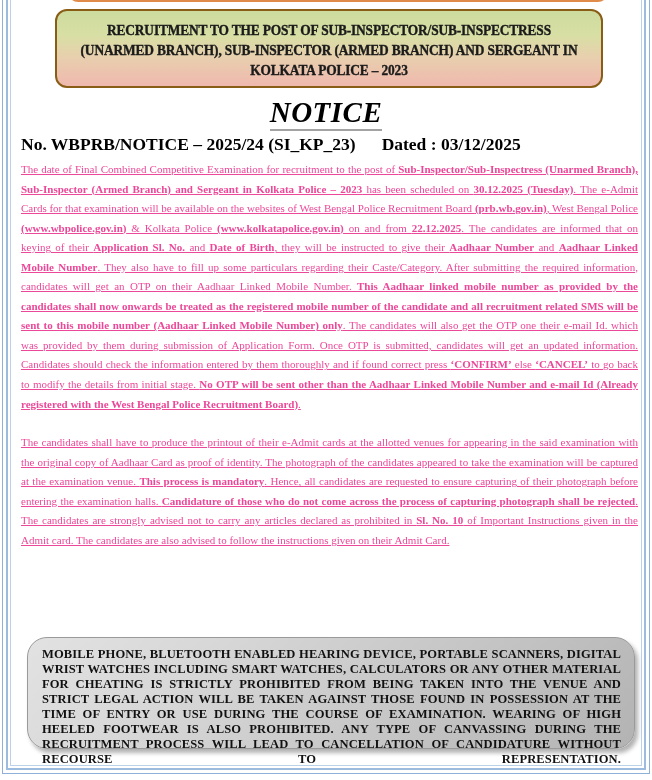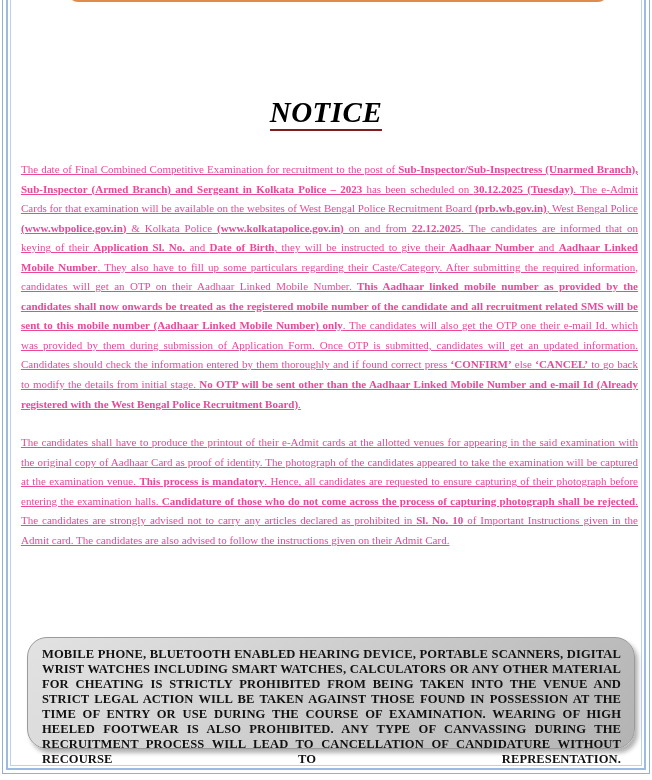--- a/index.html
+++ b/index.html
@@ -100,21 +100,21 @@
     top: 96px;
     width: 624px;
     text-align: center;
     font-size: 29px;
     font-style: italic;
     font-weight: bold;
     color: #000;
     letter-spacing: 0.5px;
   }
   .notice-heading span {
-    border-bottom: 2px solid #7f1d1d;
+    border-bottom: 2px solid #a3a3a3;
     padding-bottom: 1px;
   }
 
   
   .ref-line {
     position: absolute;
     left: 7px;
     top: 134px;
     width: 616px;
     font-size: 17.5px;
@@ -184,25 +184,31 @@
 <div class="page">
 
   <div class="page-border-outer"></div>
   <div class="page-border-inner"></div>
   <div class="page-border-inner2"></div>
 
   <div class="content">
 
     <div class="prev-box-sliver"></div>
 
+    <div class="header-banner">
+      <div class="header-title">RECRUITMENT TO THE POST OF SUB-INSPECTOR/SUB-INSPECTRESS (UNARMED BRANCH), SUB-INSPECTOR (ARMED BRANCH) AND SERGEANT IN KOLKATA POLICE – 2023</div>
+    </div>
 
     <div class="notice-heading">
       <span>NOTICE</span>
     </div>
 
+    <div class="ref-line">
+      <span>No. WBPRB/NOTICE – 2025/24 (SI_KP_23)</span><span class="ref-dated">Dated : 03/12/2025</span>
+    </div>
 
     <div class="body-text">
 
       <p><span>The date of Final Combined Competitive Examination for recruitment to the post of </span><b>Sub-Inspector/Sub-Inspectress (Unarmed Branch), Sub-Inspector (Armed Branch) and Sergeant in Kolkata Police – 2023</b><span> has been scheduled on </span><b>30.12.2025 (Tuesday)</b><span>. The e-Admit Cards for that examination will be available on the websites of West Bengal Police Recruitment Board </span><span class="u-link">(prb.wb.gov.in)</span><span>, West Bengal Police </span><span class="u-link">(www.wbpolice.gov.in)</span><span> &amp; Kolkata Police </span><span class="u-link">(www.kolkatapolice.gov.in)</span><span> on and from </span><b>22.12.2025</b><span>. The candidates are informed that on keying of their </span><b>Application Sl. No.</b><span> and </span><b>Date of Birth</b><span>, they will be instructed to give their </span><b>Aadhaar Number</b><span> and </span><b>Aadhaar Linked Mobile Number</b><span>. They also have to fill up some particulars regarding their Caste/Category. After submitting the required information, candidates will get an OTP on their Aadhaar Linked Mobile Number. </span><b>This Aadhaar linked mobile number as provided by the candidates shall now onwards be treated as the registered mobile number of the candidate and all recruitment related SMS will be sent to this mobile number (Aadhaar Linked Mobile Number) only</b><span>. The candidates will also get the OTP one their e-mail Id. which was provided by them during submission of Application Form. Once OTP is submitted, candidates will get an updated information. Candidates should check the information entered by them thoroughly and if found correct press </span><b>‘CONFIRM’</b><span> else </span><b>‘CANCEL’</b><span> to go back to modify the details from initial stage. </span><b>No OTP will be sent other than the Aadhaar Linked Mobile Number and e-mail Id (Already registered with the West Bengal Police Recruitment Board)</b><span>.</span></p>
 
       <p><span>The candidates shall have to produce the printout of their e-Admit cards at the allotted venues for appearing in the said examination with the original copy of Aadhaar Card as proof of identity. The photograph of the candidates appeared to take the examination will be captured at the examination venue. </span><b>This process is mandatory</b><span>. Hence, all candidates are requested to ensure capturing of their photograph before entering the examination halls. </span><b>Candidature of those who do not come across the process of capturing photograph shall be rejected</b><span>. The candidates are strongly advised not to carry any articles declared as prohibited in </span><b>Sl. No. 10</b><span> of Important Instructions given in the Admit card. The candidates are also advised to follow the instructions given on their Admit Card.</span></p>
 
     </div>
 
     <div class="warning-box">

